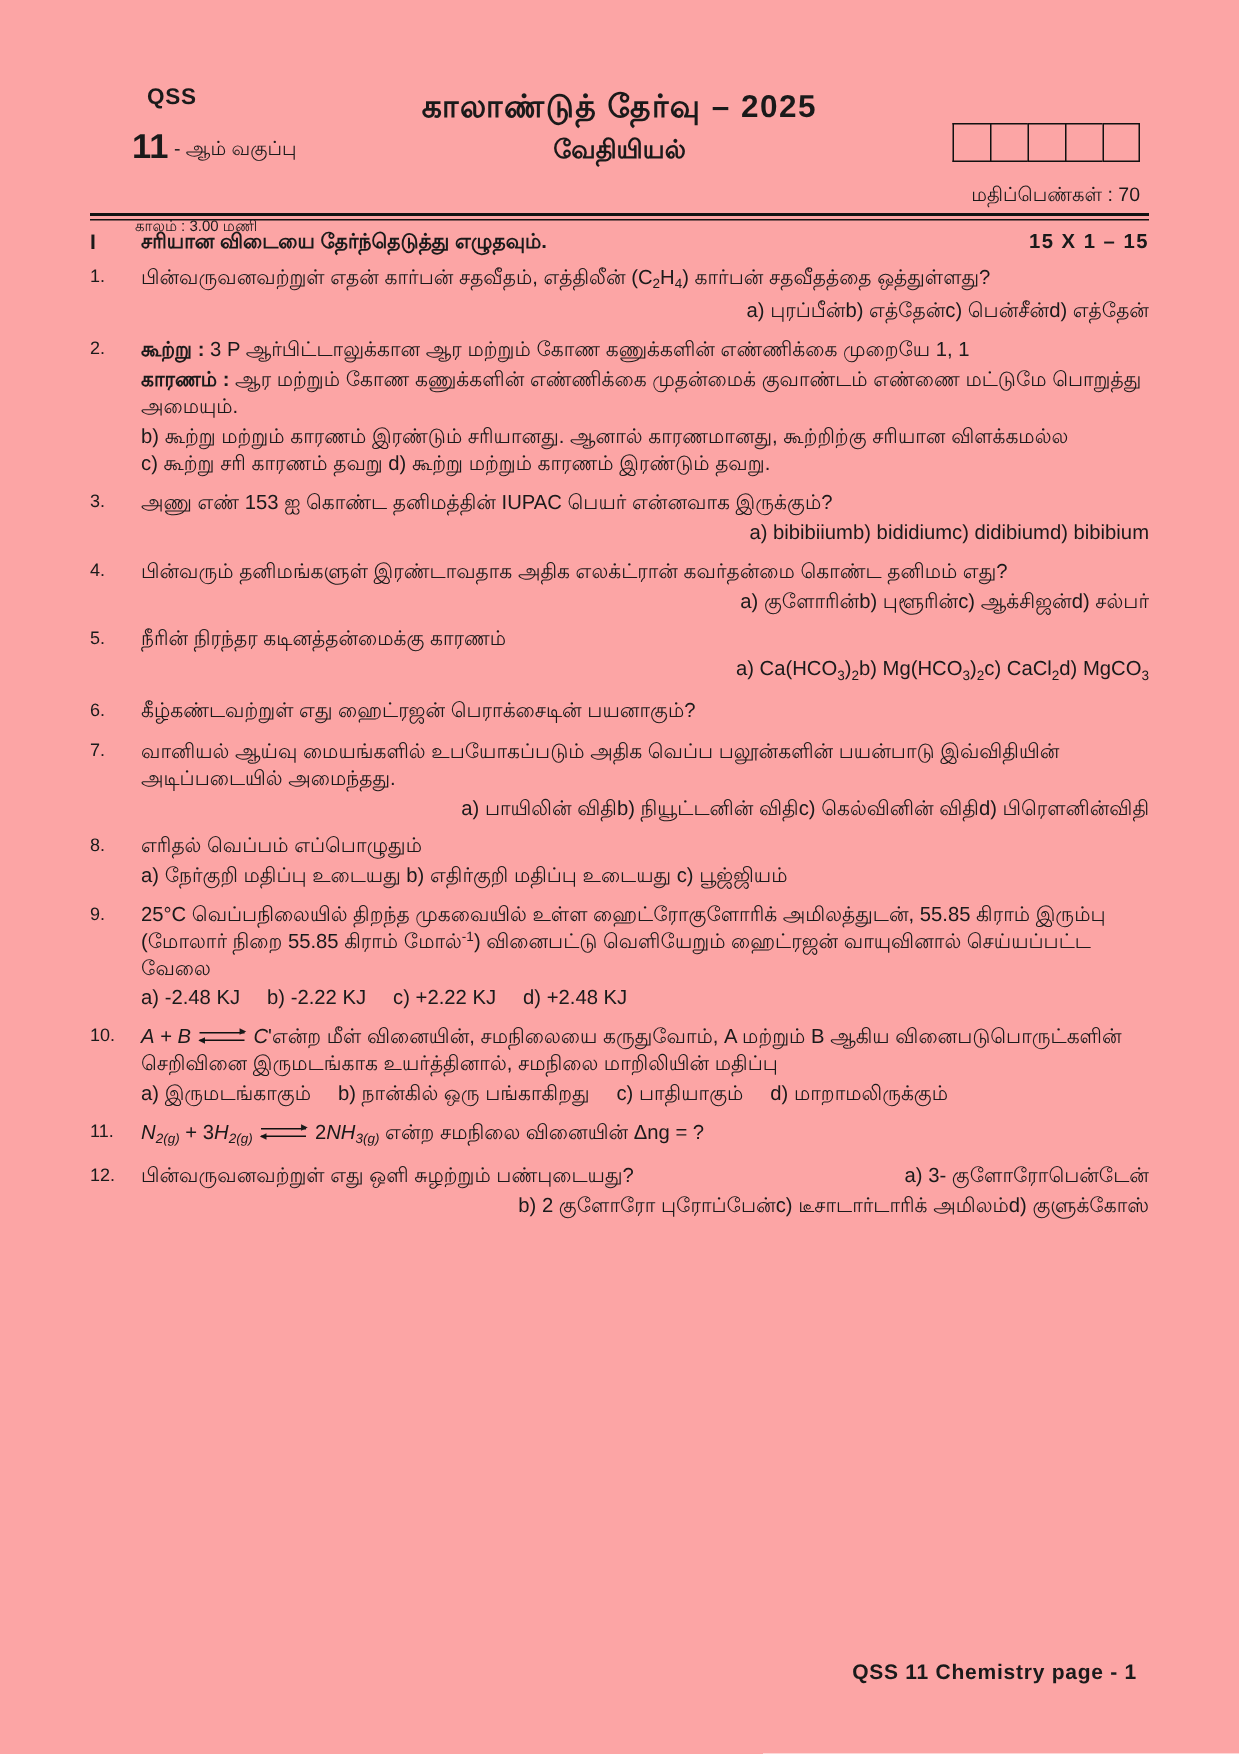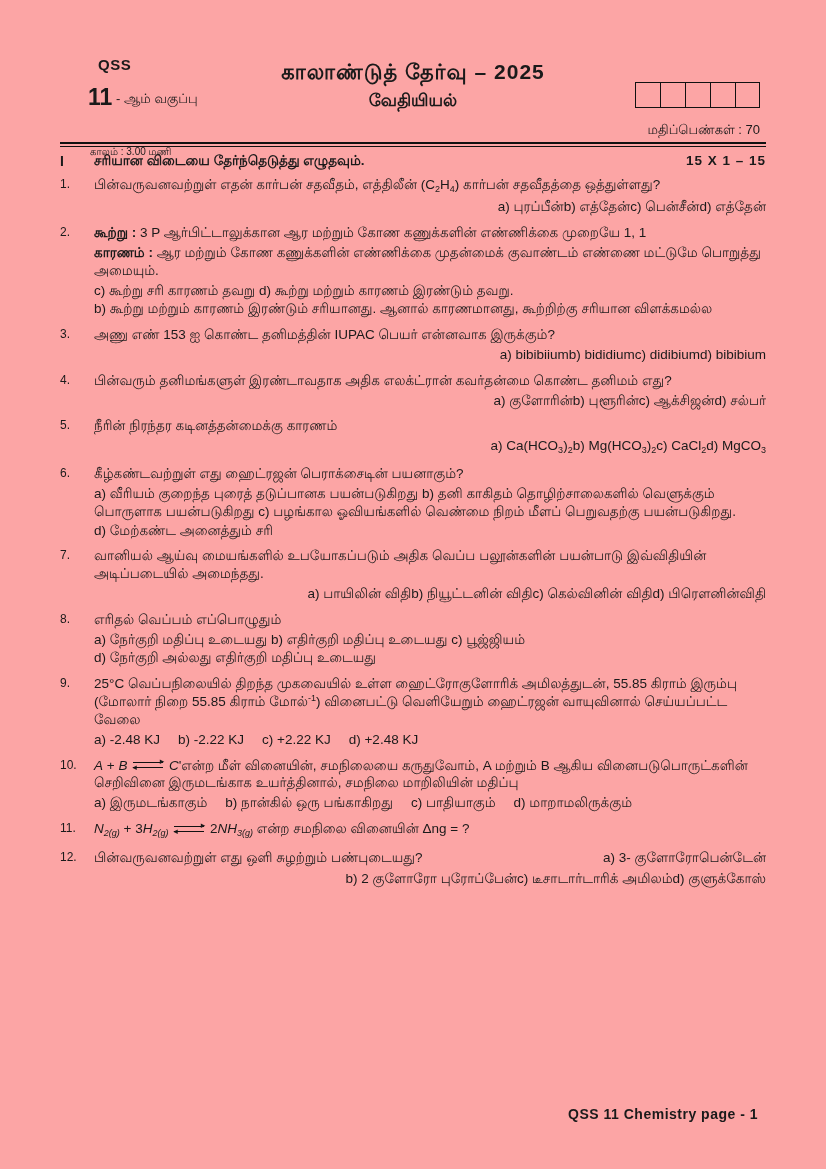--- a/index.html
+++ b/index.html
@@ -283,22 +283,22 @@
                 <span class="opt">d) எத்தேன்</span>
               </div>
             </div>
           </div>
           <div class="q">
             <div class="q-num">2.</div>
             <div class="q-body">
               <div class="q-stem"><span class="bold-lead">கூற்று :</span> 3 P ஆர்பிட்டாலுக்கான ஆர மற்றும் கோண கணுக்களின் எண்ணிக்கை முறையே 1, 1</div>
               <div class="q-stem"><span class="bold-lead">காரணம் :</span> ஆர மற்றும் கோண கணுக்களின் எண்ணிக்கை முதன்மைக் குவாண்டம் எண்ணை மட்டுமே பொறுத்து அமையும்.</div>
               <div class="opts stack">
+                <span class="opt opt-wide">b) கூற்று மற்றும் காரணம் இரண்டும் சரியானது. ஆனால் காரணமானது, கூற்றிற்கு சரியான விளக்கமல்ல</span>
                 <span class="opt opt-wide">c) கூற்று சரி காரணம் தவறு  d) கூற்று மற்றும் காரணம் இரண்டும் தவறு.</span>
-                <span class="opt opt-wide">b) கூற்று மற்றும் காரணம் இரண்டும் சரியானது. ஆனால் காரணமானது, கூற்றிற்கு சரியான விளக்கமல்ல</span>
               </div>
             </div>
           </div>
           <div class="q">
             <div class="q-num">3.</div>
             <div class="q-body">
               <div class="q-stem">அணு எண் 153 ஐ கொண்ட தனிமத்தின் IUPAC பெயர் என்னவாக இருக்கும்?</div>
               <div class="opts spread">
                 <span class="opt">a) bibibiium</span>
                 <span class="opt">b) bididium</span>
@@ -328,45 +328,40 @@
                 <span class="opt">b) Mg(HCO<sub>3</sub>)<sub>2</sub></span>
                 <span class="opt">c) CaCl<sub>2</sub></span>
                 <span class="opt">d) MgCO<sub>3</sub></span>
               </div>
             </div>
           </div>
           <div class="q">
             <div class="q-num">6.</div>
             <div class="q-body">
               <div class="q-stem">கீழ்கண்டவற்றுள் எது ஹைட்ரஜன் பெராக்சைடின் பயனாகும்?</div>
-              <div class="opts stack">
-                <span class="opt opt-wide">a) வீரியம் குறைந்த புரைத் தடுப்பானக பயன்படுகிறது  b) தனி காகிதம் தொழிற்சாலைகளில் வெளுக்கும் பொருளாக பயன்படுகிறது    c) பழங்கால ஓவியங்களில் வெண்மை நிறம் மீளப் பெறுவதற்கு பயன்படுகிறது.</span>
-                <span class="opt opt-wide">d) மேற்கண்ட அனைத்தும் சரி</span>
-              </div>
             </div>
           </div>
           <div class="q">
             <div class="q-num">7.</div>
             <div class="q-body">
               <div class="q-stem">வானியல் ஆய்வு மையங்களில் உபயோகப்படும் அதிக வெப்ப பலூன்களின் பயன்பாடு இவ்விதியின் அடிப்படையில் அமைந்தது.</div>
               <div class="opts spread">
                 <span class="opt">a) பாயிலின் விதி</span>
                 <span class="opt">b) நியூட்டனின் விதி</span>
                 <span class="opt">c) கெல்வினின் விதி</span>
                 <span class="opt">d) பிரௌனின்விதி</span>
               </div>
             </div>
           </div>
           <div class="q">
             <div class="q-num">8.</div>
             <div class="q-body">
               <div class="q-stem">எரிதல் வெப்பம் எப்பொழுதும்</div>
               <div class="opts stack">
                 <span class="opt opt-wide">a) நேர்குறி மதிப்பு உடையது               b) எதிர்குறி மதிப்பு உடையது          c) பூஜ்ஜியம்</span>
-                <span class="opt opt-wide">d) நேர்குறி அல்லது எதிர்குறி மதிப்பு உடையது</span>
               </div>
             </div>
           </div>
           <div class="q">
             <div class="q-num">9.</div>
             <div class="q-body">
               <div class="q-stem">25°C வெப்பநிலையில் திறந்த முகவையில் உள்ள ஹைட்ரோகுளோரிக் அமிலத்துடன், 55.85 கிராம் இரும்பு (மோலார் நிறை 55.85 கிராம் மோல்<sup>-1</sup>) வினைபட்டு வெளியேறும் ஹைட்ரஜன் வாயுவினால் செய்யப்பட்ட வேலை</div>
               <div class="opts">
                 <span class="opt">a) -2.48 KJ</span>
                 <span class="opt">b) -2.22 KJ</span>

